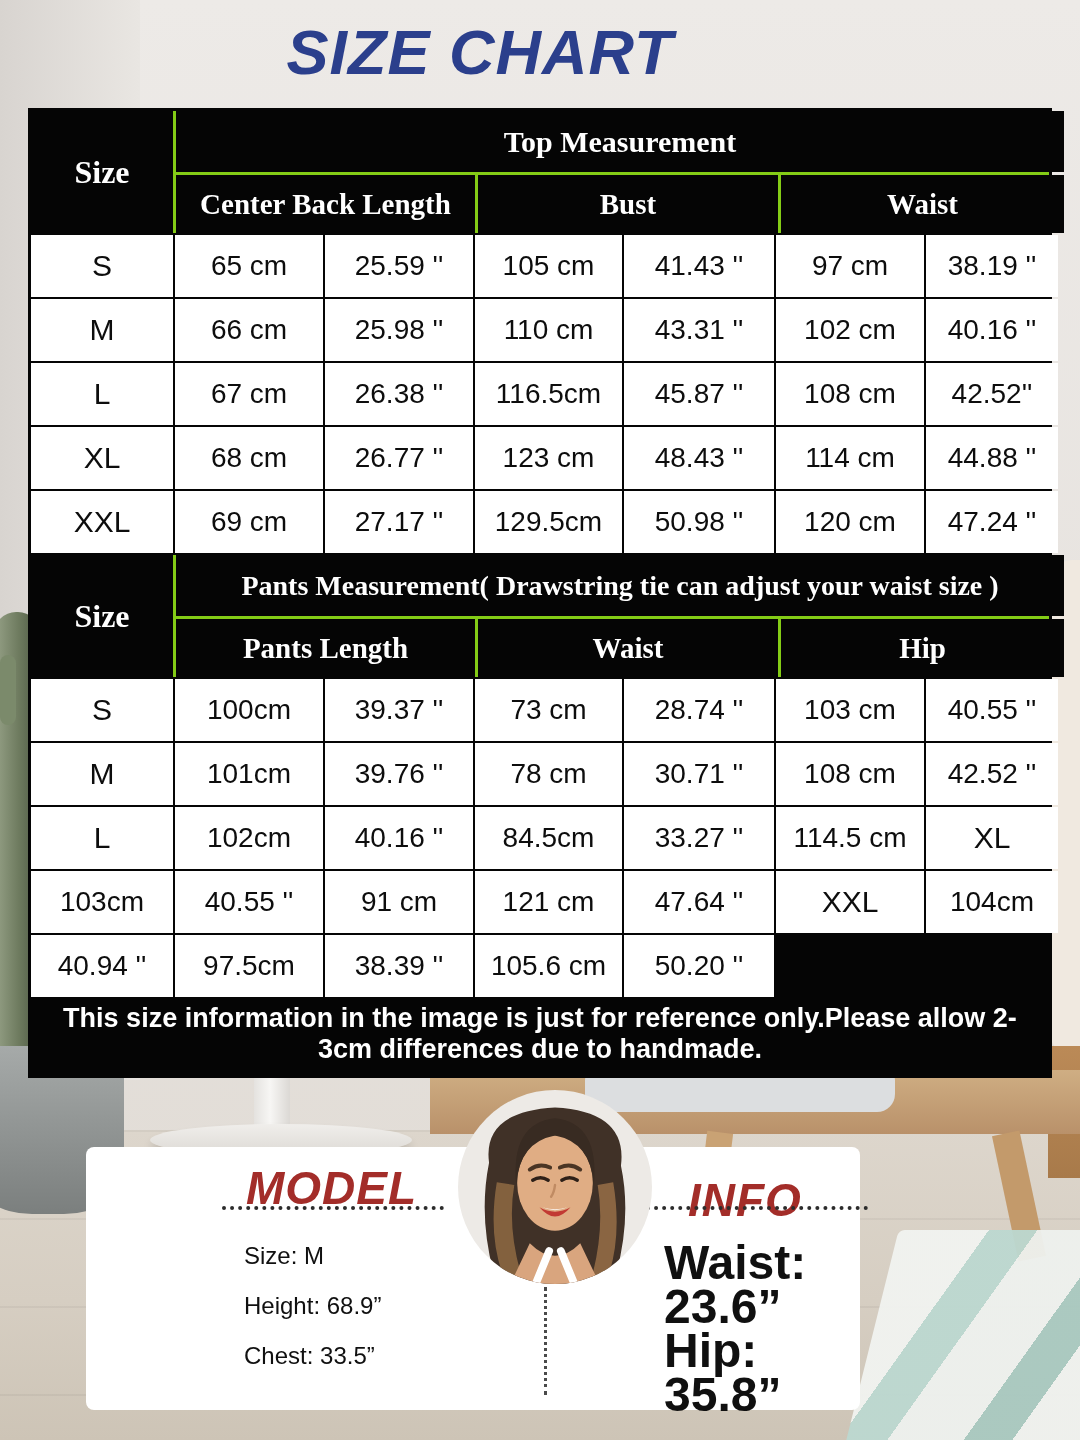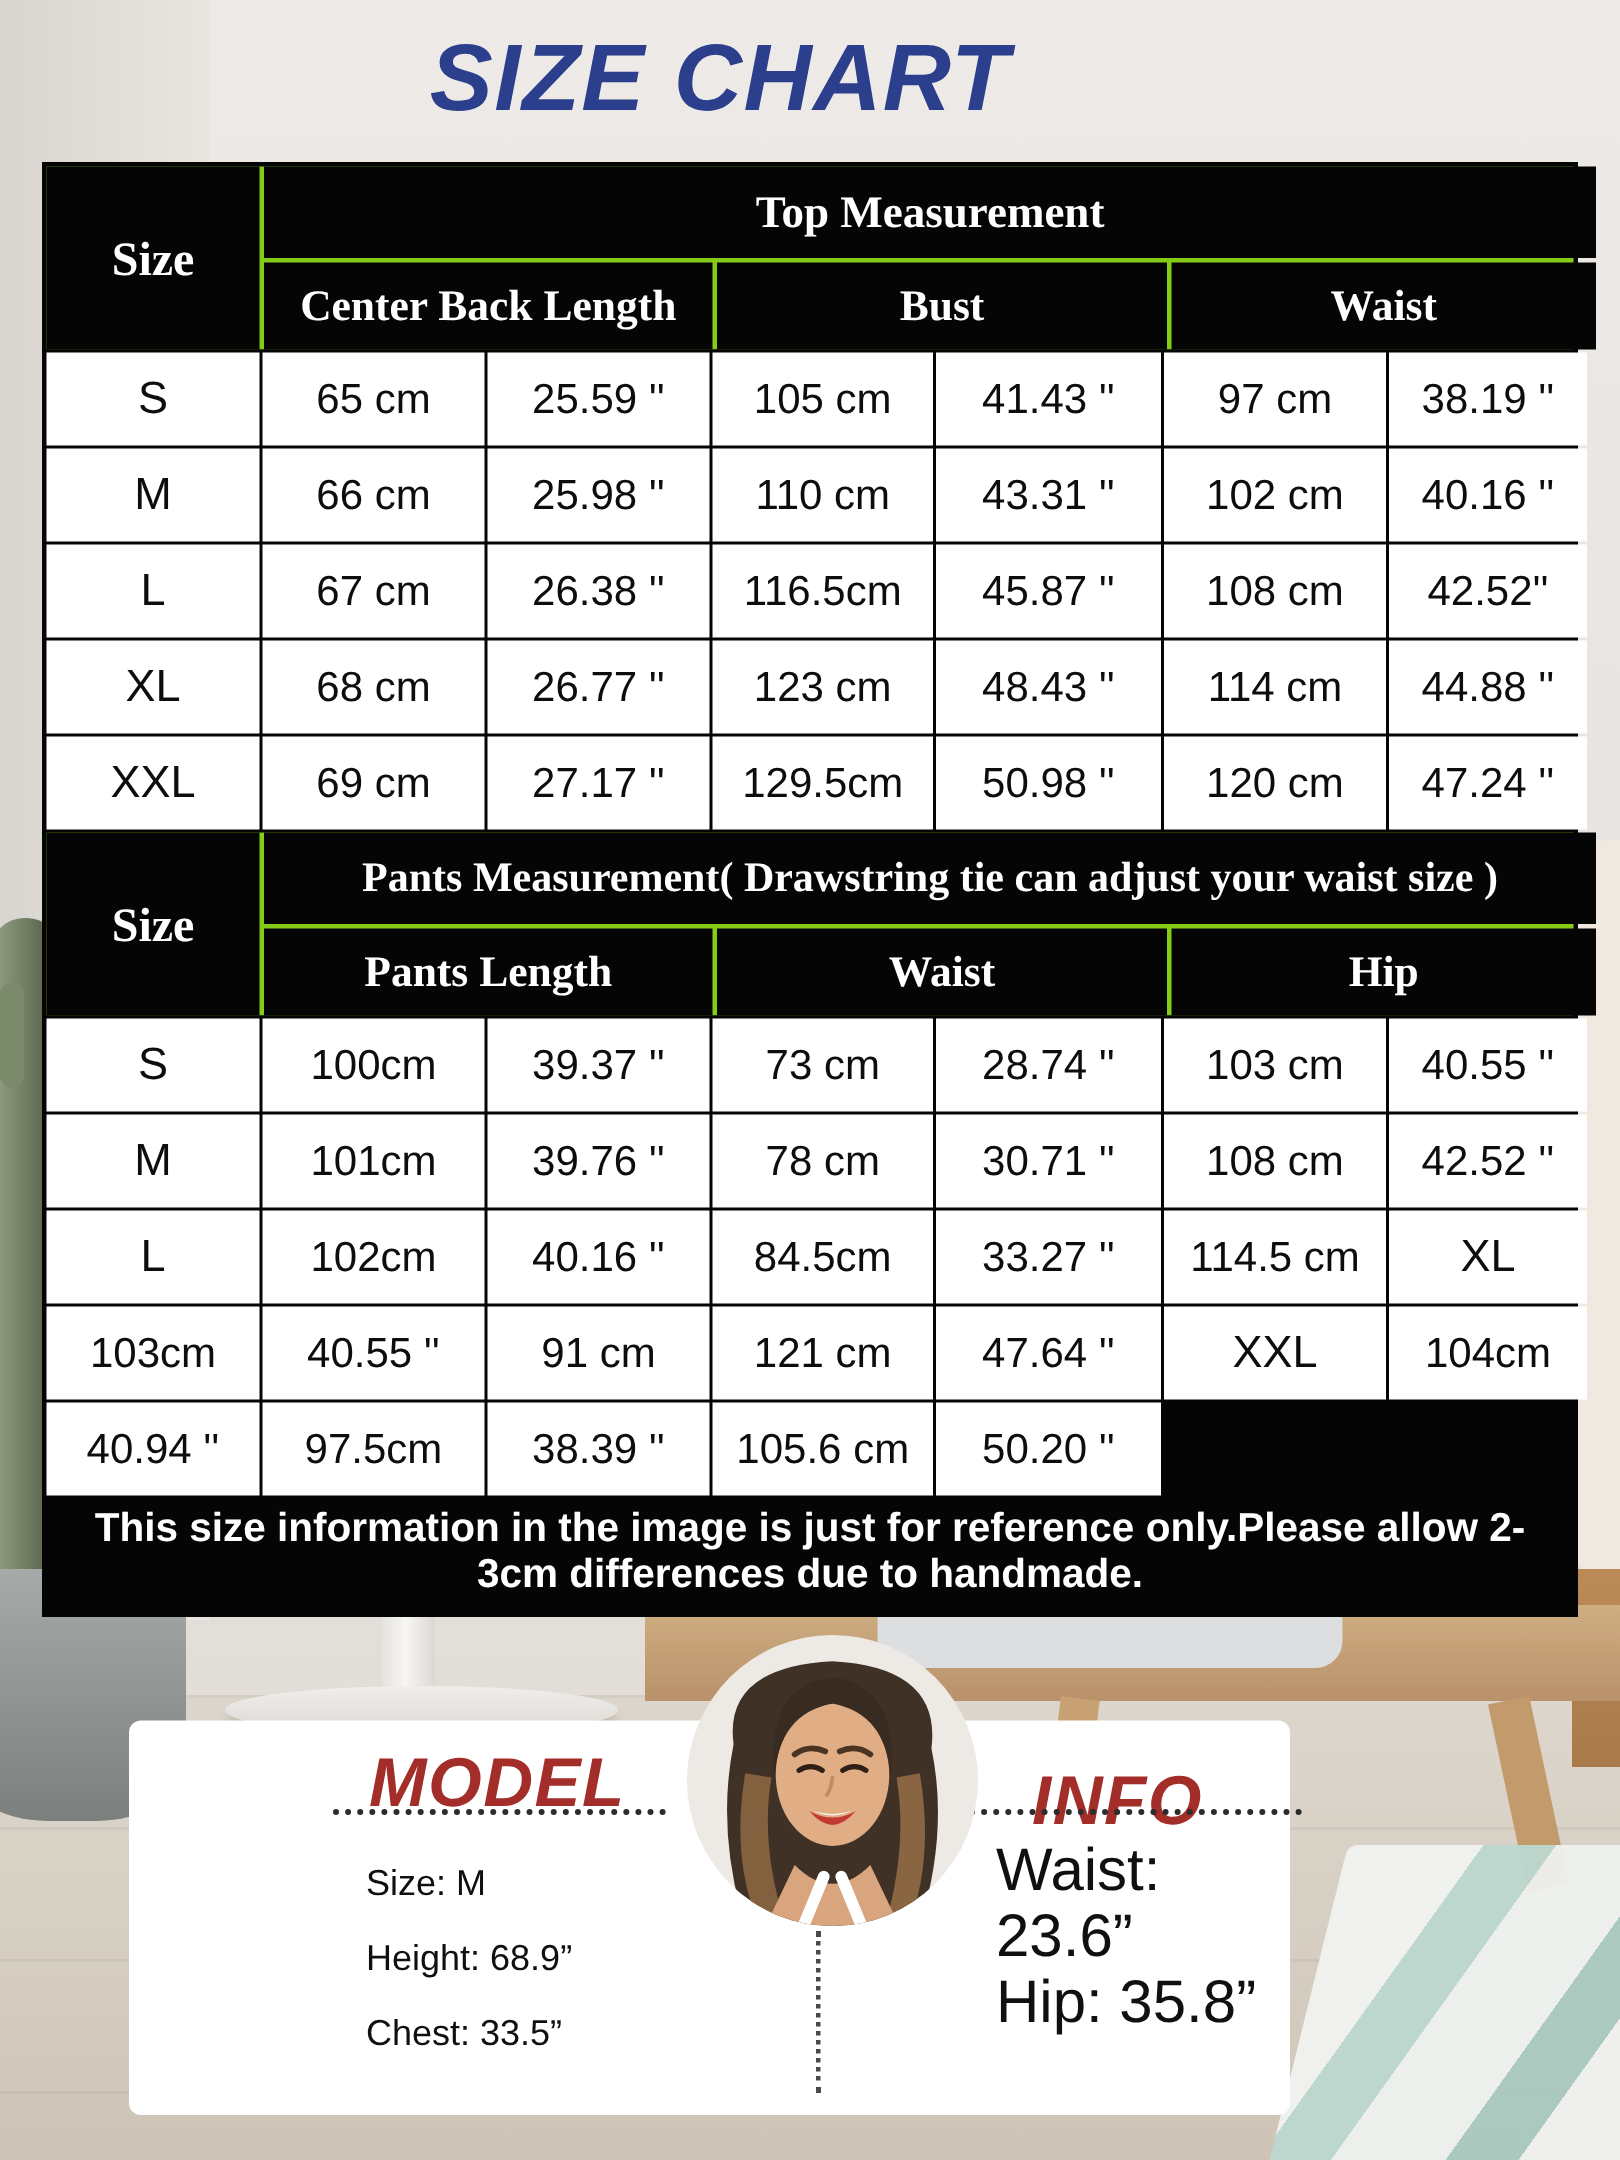--- a/index.html
+++ b/index.html
@@ -84,21 +84,21 @@
   .m-label.left { left:160px; }
   .m-label.right { left:602px;margin-top:12px; }
   .dots-h { position:absolute; top:58px; height:5px; width:222px;
     border-bottom:4px dotted #2c2c2c; }
   .dots-h.left { left:136px; }
   .dots-h.right { left:560px; }
   .dots-v { position:absolute; left:458px; top:140px; height:108px; width:3px;
     border-left:3px dotted #4a4a4a; }
   .stats { position:absolute; color:#101010; }
   .stats.left { left:158px; top:84px; font-size:24px; line-height:50px; }
-  .stats.right { left:578px; top:78px; font-size:40px; line-height:44px; }
+  .stats.right { left:578px; top:94px; font-size:48px; line-height:44px;font-weight:bold; }
   .photo-wrap { position:absolute; left:372px; top:-57px; width:194px; height:194px;
     border-radius:50%; overflow:hidden; }
 </style>
 </head>
 <body>
 
 <div class="bg-wall"></div>
 <div class="wall-shade"></div>
 <div class="bg-floor"></div>
 <div class="cactus"></div>

